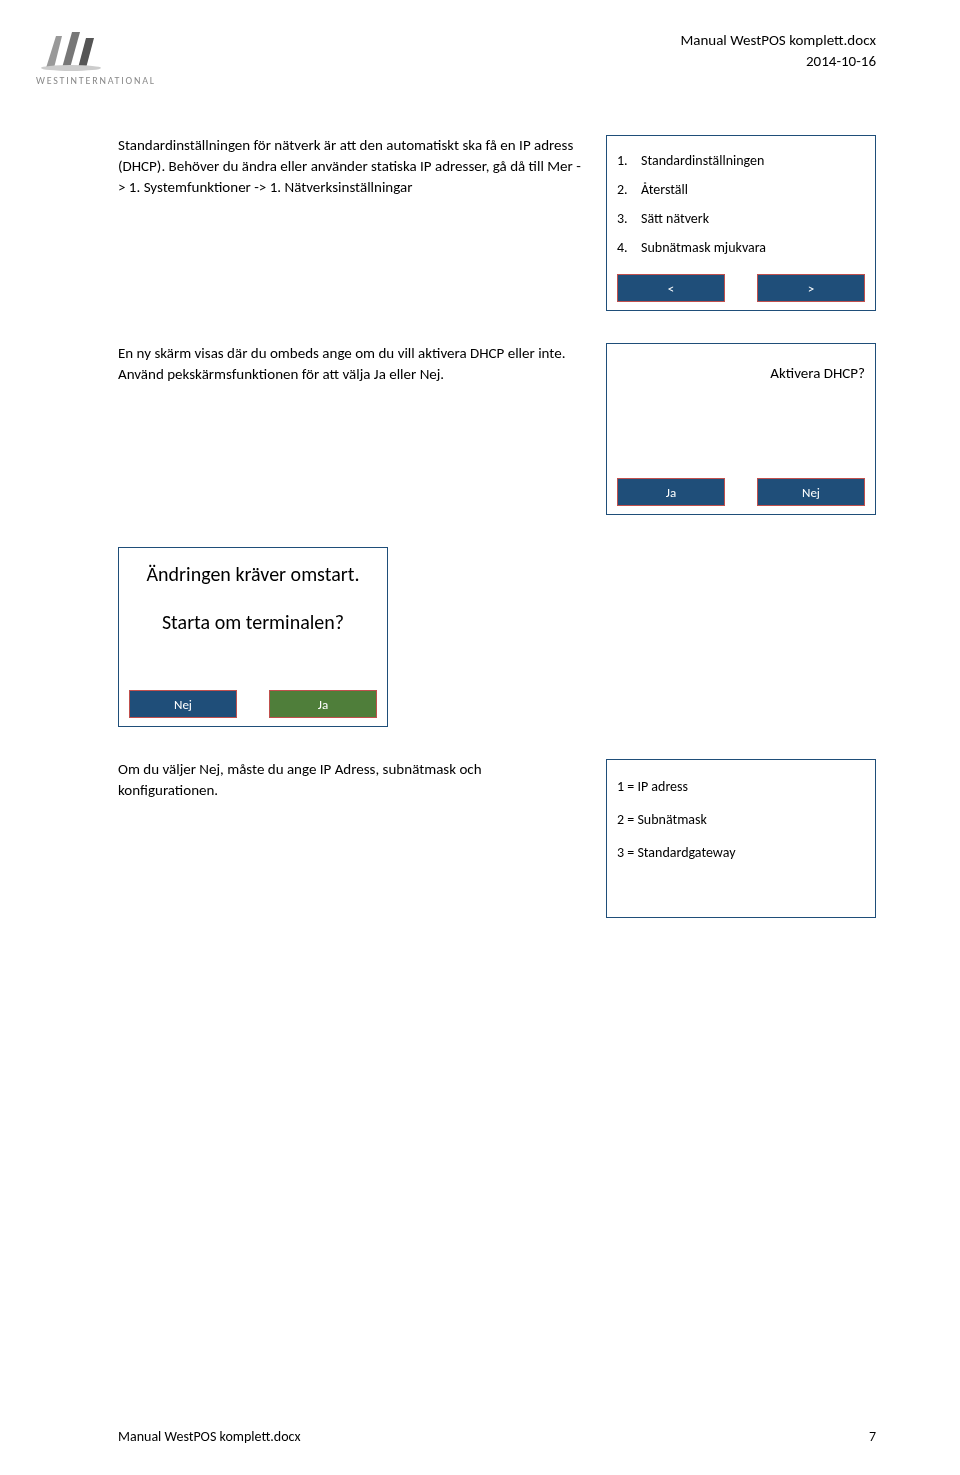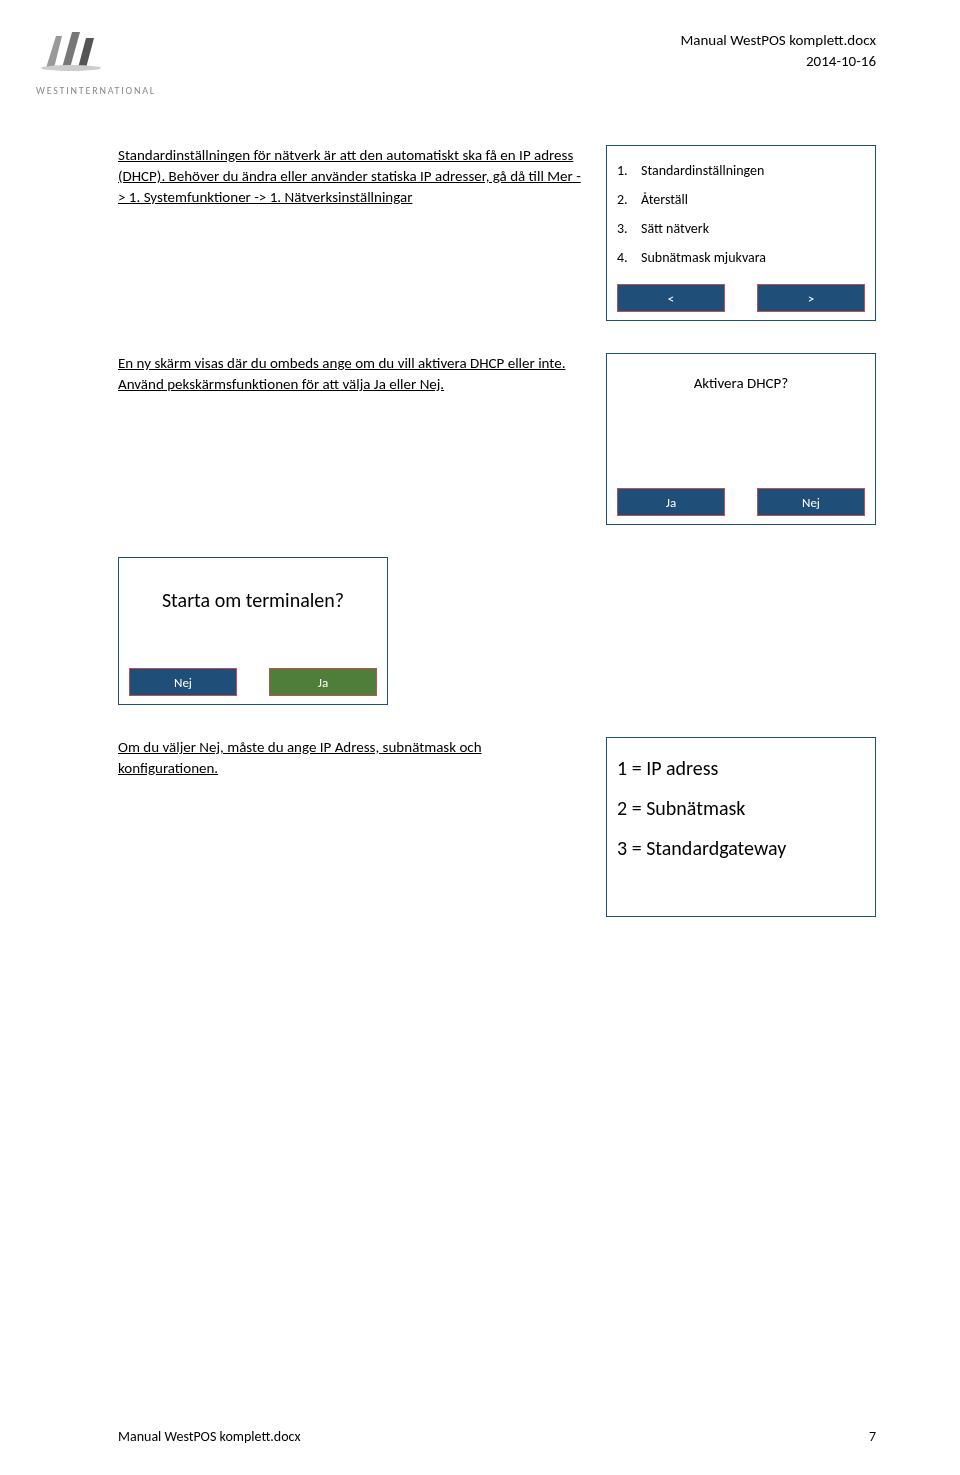--- a/index.html
+++ b/index.html
@@ -21,21 +21,21 @@
   .logo-block {
     display: flex;
     flex-direction: column;
     align-items: flex-start;
   }
   .logo-svg { width: 70px; height: 46px; }
   .logo-text {
     font-size: 10px;
     letter-spacing: 1.8px;
     color: #8a8a8a;
-    margin-top: 10px;
+    margin-top: 0;
     font-weight: 500;
   }
   .header-right {
     text-align: right;
     font-size: 15px;
     line-height: 1.4;
     margin-top: 2px;
   }
   .content {
     padding: 40px 84px 0 118px;
@@ -43,21 +43,20 @@
   .row {
     display: flex;
     gap: 24px;
     margin-bottom: 32px;
     align-items: flex-start;
   }
   .left-col {
     flex: 1;
     font-size: 15px;
     line-height: 1.4;
-    text-decoration: underline;
   }
   .screen-box {
     width: 270px;
     border: 1.5px solid #1f4e79;
     padding: 10px 10px 8px 10px;
     flex-shrink: 0;
     font-size: 14px;
   }
   .screen-list { list-style: none; }
   .screen-list li {
@@ -76,42 +75,42 @@
     justify-content: center;
     width: 108px;
     height: 28px;
     color: #fff;
     font-size: 13px;
     border: 1px solid #c0504d;
   }
   .btn-blue { background: #1f4e79; }
   .btn-green { background: #4f7e3a; }
   .screen-centered {
-    text-align: center;
+    text-align: right;
     font-size: 15px;
     padding: 10px 0 4px 0;
   }
   .screen-centered-big {
     text-align: center;
     font-size: 20px;
     padding: 4px 0 4px 0;
   }
   .spacer-80 { height: 80px; }
   .spacer-40 { height: 40px; }
   .spacer-16 { height: 16px; }
   .footer {
     position: absolute;
     bottom: 30px;
     left: 118px;
     right: 84px;
     display: flex;
     justify-content: space-between;
     font-size: 14px;
   }
-  .options-list { list-style: none; font-size: 20px; }
+  .options-list { list-style: none; font-size: 14px; }
   .options-list li { padding: 8px 0; }
 </style>
 </head>
 <body>
 
 <div class="page-header">
   <div class="logo-block">
     <svg class="logo-svg" viewBox="0 0 70 46">
       <path d="M10 40 L20 8 L26 8 L18 40 Z" fill="#999"></path>
       <path d="M26 40 L36 4 L44 4 L34 40 Z" fill="#777"></path>
@@ -163,20 +162,21 @@
       <div class="spacer-80"></div>
       <div class="screen-buttons">
         <div class="btn btn-blue">Ja</div>
         <div class="btn btn-blue">Nej</div>
       </div>
     </div>
   </div>
 
   <div class="row">
     <div class="screen-box">
+      <div class="screen-centered-big">Ändringen kräver omstart.</div>
       <div class="spacer-16"></div>
       <div class="screen-centered-big">Starta om terminalen?</div>
       <div class="spacer-40"></div>
       <div class="screen-buttons">
         <div class="btn btn-blue">Nej</div>
         <div class="btn btn-green">Ja</div>
       </div>
     </div>
   </div>
 

